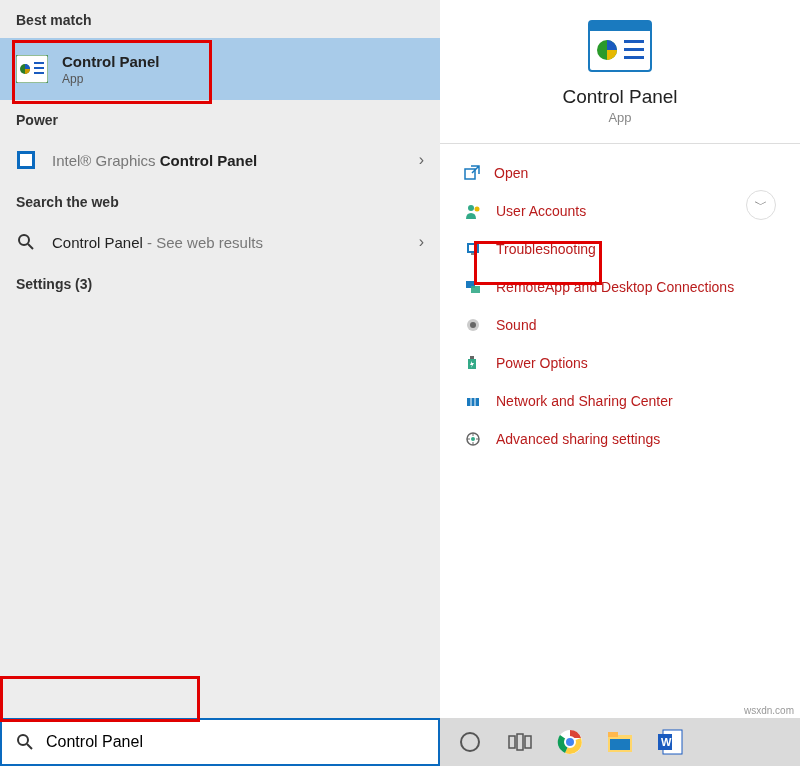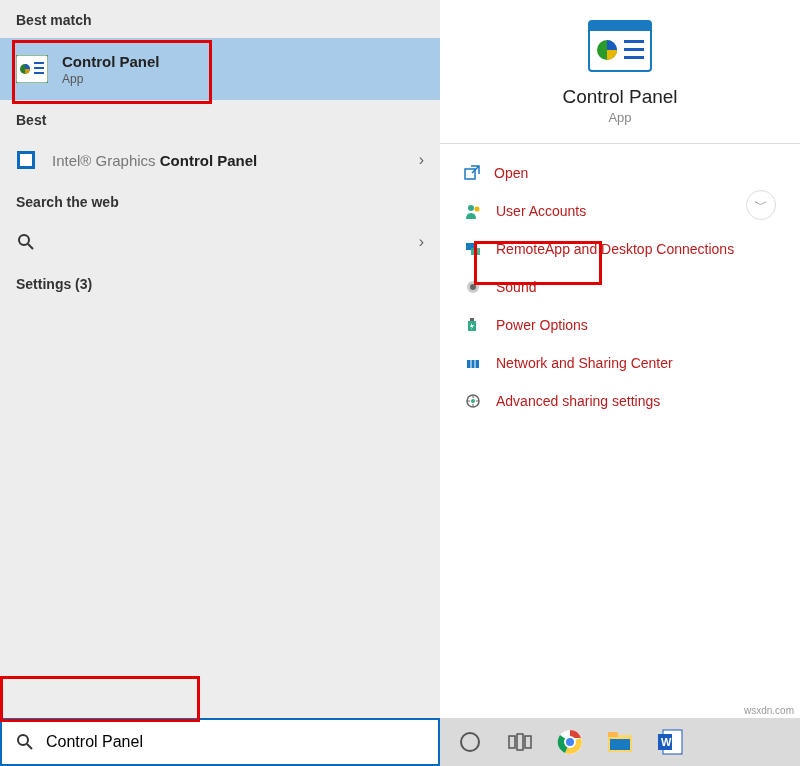--- a/index.html
+++ b/index.html
@@ -177,40 +177,41 @@
             <rect x="18" y="17" width="10" height="2" fill="#1a5bbf"></rect>
           </svg>
       </span>
       <div class="bm-text">
         <div class="title">Control Panel</div>
         <div class="sub">App</div>
       </div>
     </div>
     <div class="bm-highlight"></div>
 
-    <div class="section-header">Best</div>
+    <div class="section-header">Power</div>
     <div class="row-item">
       <span class="sq-icon">
         <svg width="18" height="18">
             <rect width="18" height="18" fill="#0a6abf"></rect>
             <rect x="3" y="3" width="12" height="12" fill="#fff"></rect>
           </svg>
       </span>
       <span><span class="seg-light">Intel® Graphics </span><span class="seg-bold">Control Panel</span></span>
       <span class="chev">›</span>
     </div>
 
     <div class="section-header">Search the web</div>
     <div class="row-item">
       <span class="search-web-icon">
         <svg width="18" height="18" viewBox="0 0 18 18">
             <circle cx="7" cy="7" r="5" fill="none" stroke="#333" stroke-width="2"></circle>
             <line x1="11" y1="11" x2="16" y2="16" stroke="#333" stroke-width="2"></line>
           </svg>
       </span>
+      <span><span>Control Panel</span><span class="seg-light"> - See web results</span></span>
       <span class="chev">›</span>
     </div>
 
     <div class="section-header">Settings (3)</div>
   </div>
 
   <div class="right-pane">
     <div class="right-header">
       <span class="big-cp-icon">
         <svg width="64" height="52" viewBox="0 0 64 52">
@@ -247,20 +248,30 @@
               <circle cx="6" cy="5" r="3" fill="#3a8"></circle>
               <path d="M1 16 Q1 10 6 10 Q11 10 11 16" fill="#3a8"></path>
               <circle cx="12" cy="6" r="2.5" fill="#e6b800"></circle>
             </svg>
           </span>
         <span>User Accounts</span>
       </div>
       <div class="recent-row">
         <span class="ico">
             <svg width="16" height="16">
+              <rect x="2" y="2" width="12" height="10" fill="#1a7abf"></rect>
+              <rect x="4" y="4" width="8" height="6" fill="#fff"></rect>
+              <rect x="6" y="12" width="4" height="2" fill="#888"></rect>
+            </svg>
+          </span>
+        <span>Troubleshooting</span>
+      </div>
+      <div class="recent-row">
+        <span class="ico">
+            <svg width="16" height="16">
               <rect x="1" y="2" width="9" height="7" fill="#1a7abf"></rect>
               <rect x="6" y="7" width="9" height="7" fill="#3a8" opacity="0.9"></rect>
             </svg>
           </span>
         <span>RemoteApp and Desktop Connections</span>
       </div>
       <div class="recent-row">
         <span class="ico">
             <svg width="16" height="16">
               <circle cx="8" cy="8" r="6" fill="#ccc"></circle>

